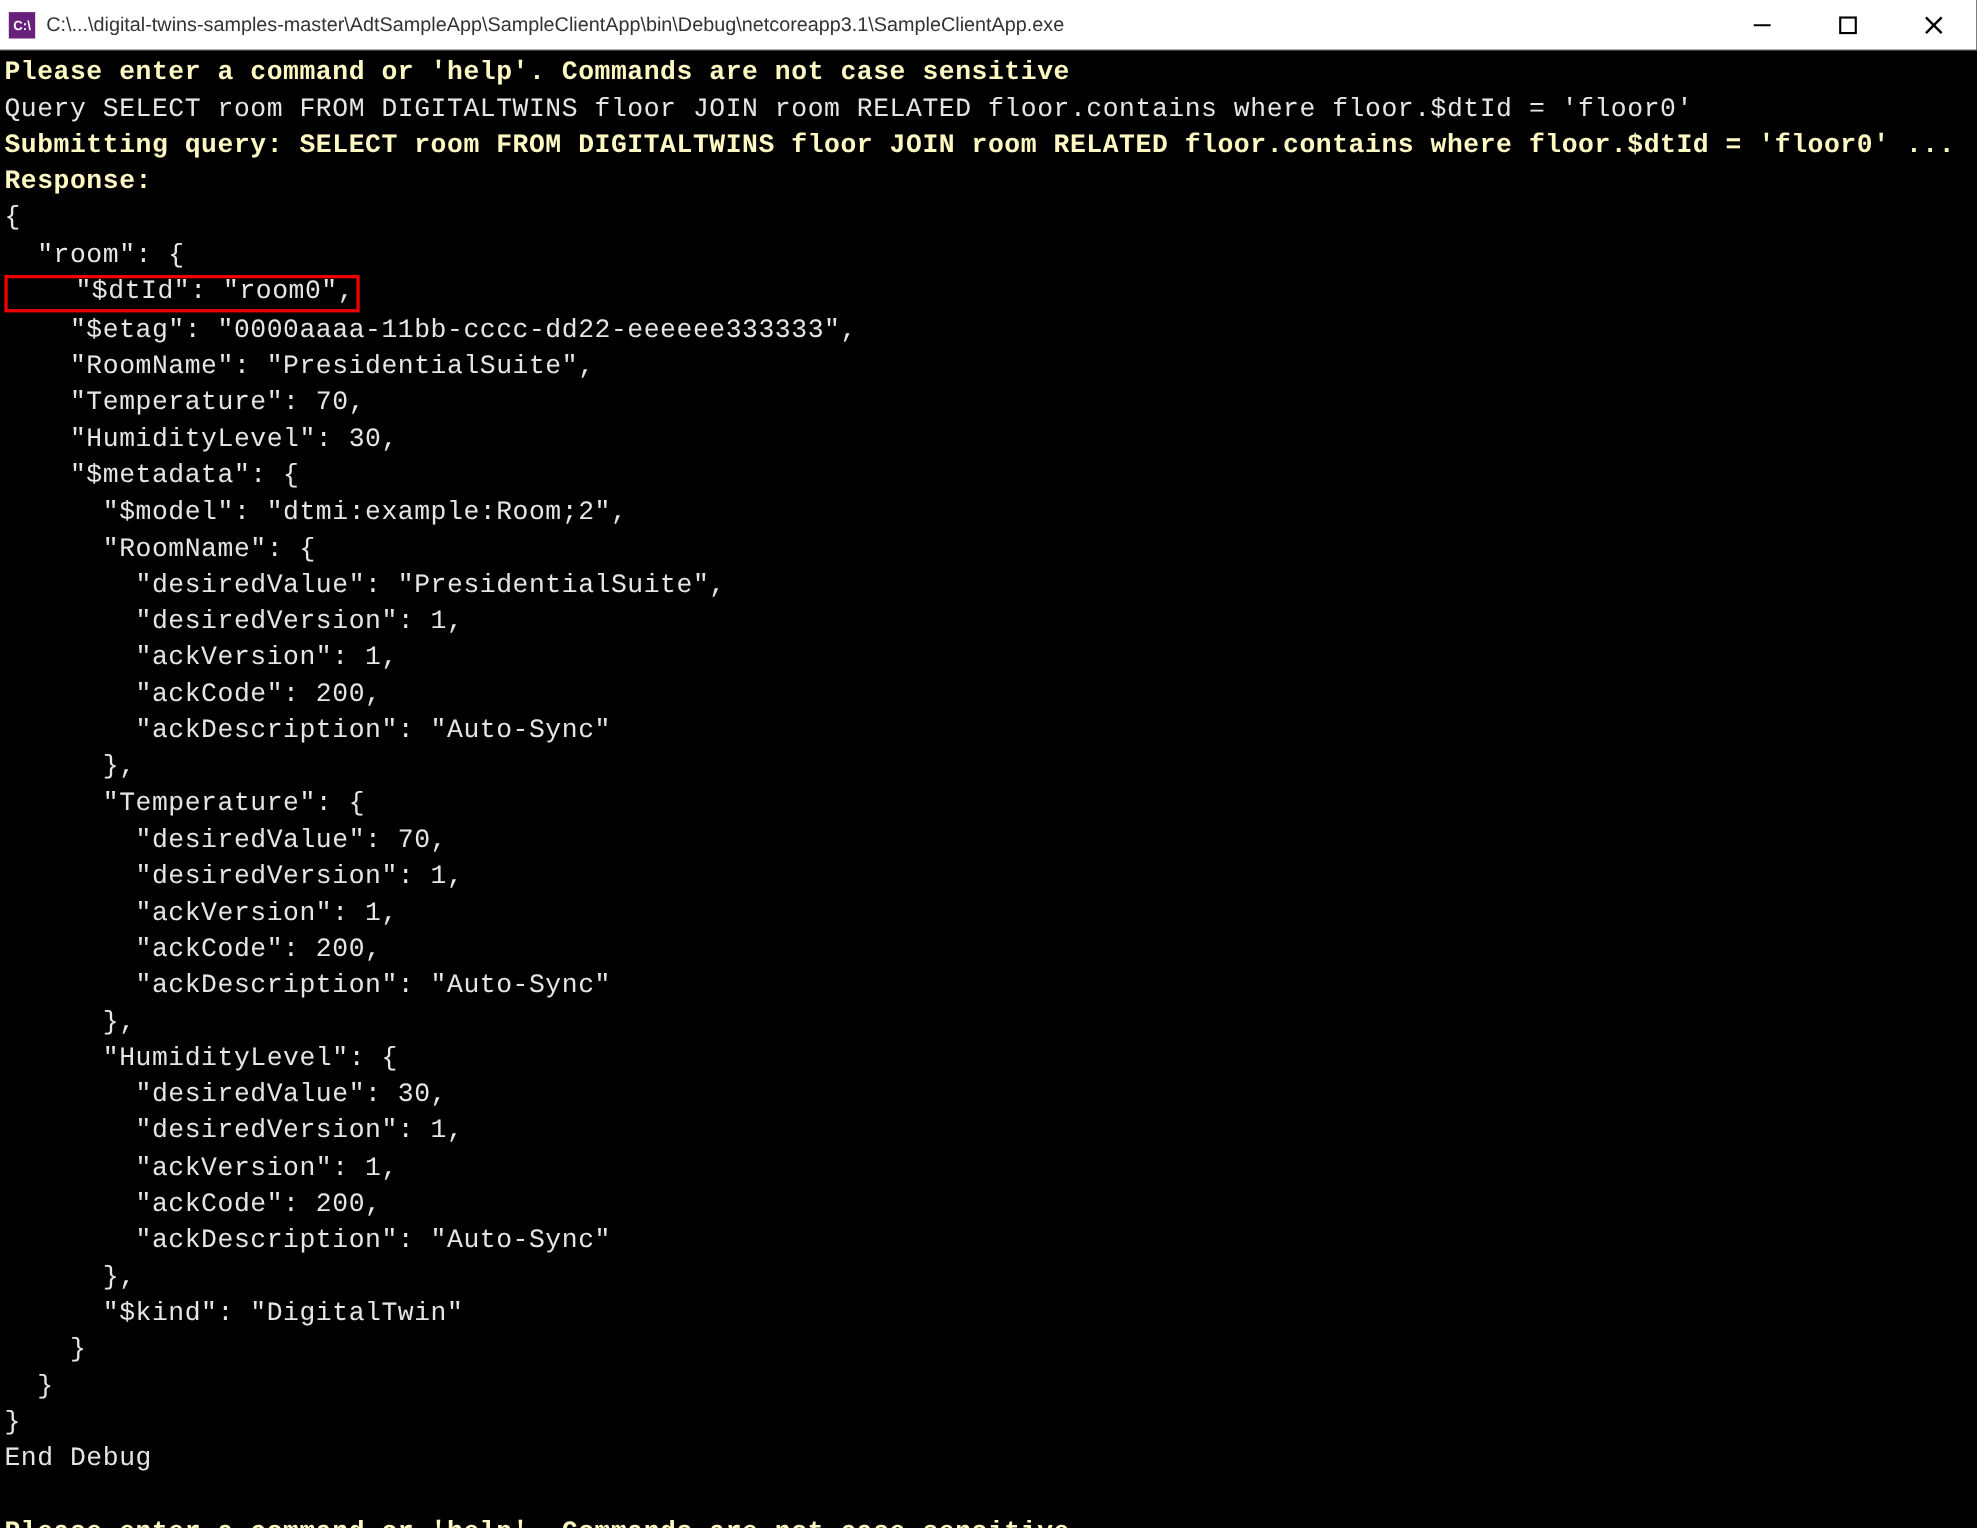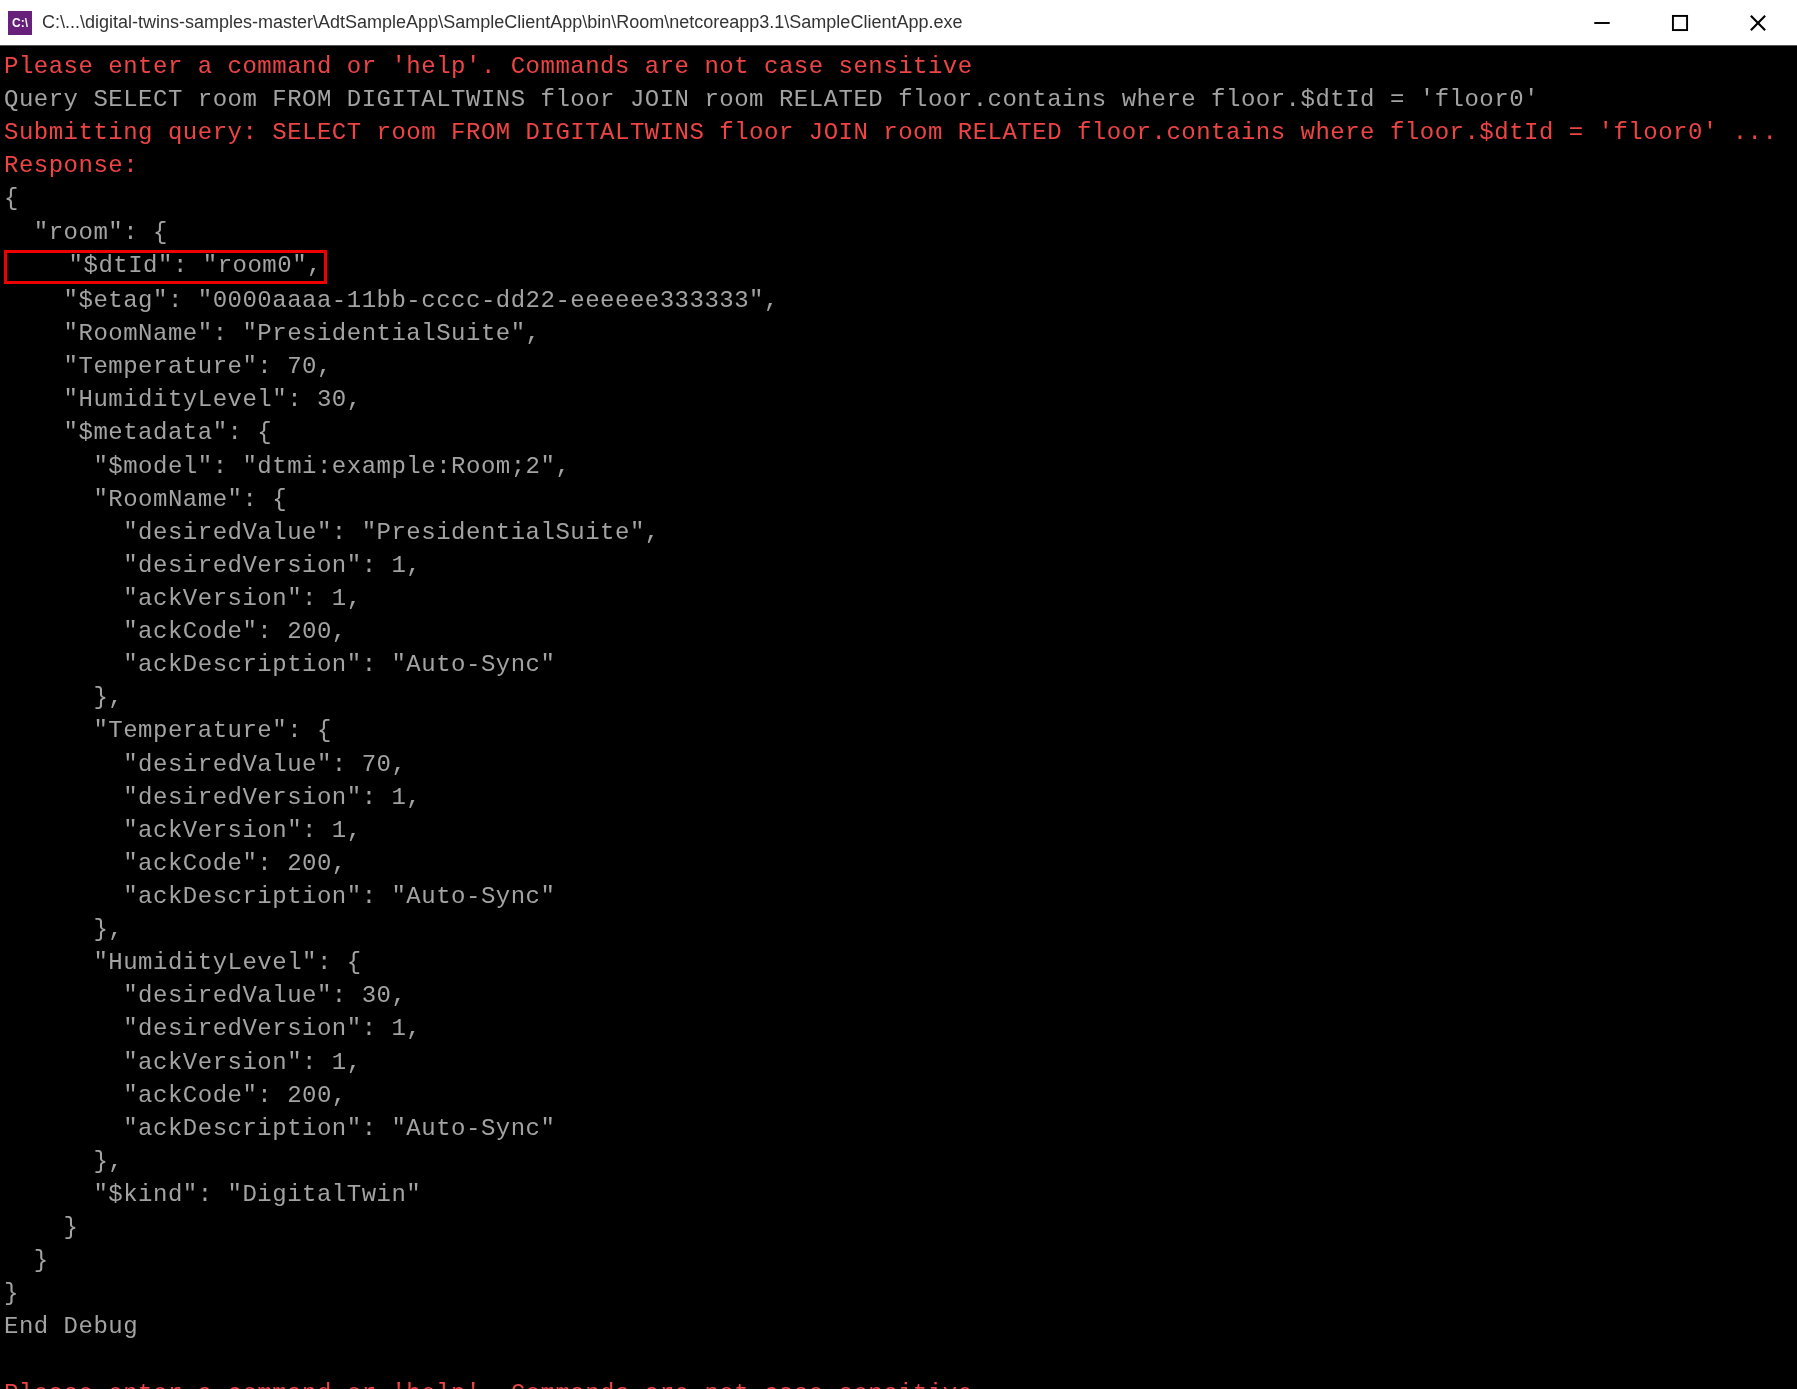--- a/index.html
+++ b/index.html
@@ -67,37 +67,37 @@
   .terminal {
     flex: 1 1 auto;
     background: #000;
     padding: 4px 4px;
     box-sizing: border-box;
     white-space: pre;
     line-height: 1.38;
     font-size: 24px;
     letter-spacing: 0.5px;
   }
-  .prompt { color: #ef4444; }
-  .white  { color: #a3a3a3; text-align: center; }
+  .prompt { color: #fef9c3; font-weight: bold; }
+  .white  { color: #e5e5e5; text-align: center; }
   .highlight-box {
     border: 3px solid #e00;
     padding: 0 2px 2px 2px;
     display: inline-block;
     line-height: 1.1;
   }
 </style>
 </head>
 <body>
 
 <div class="window">
 
   <div class="titlebar">
     <div class="title-icon">C:\</div>
-    <div class="title-text">C:\...\digital-twins-samples-master\AdtSampleApp\SampleClientApp\bin\Room\netcoreapp3.1\SampleClientApp.exe</div>
+    <div class="title-text">C:\...\digital-twins-samples-master\AdtSampleApp\SampleClientApp\bin\Debug\netcoreapp3.1\SampleClientApp.exe</div>
     <div class="win-controls">
       <div class="win-btn">
         <svg width="18" height="18" viewBox="0 0 14 14">
             <line x1="1" y1="7" x2="13" y2="7" stroke="#000" stroke-width="1.5"></line>
           </svg>
       </div>
       <div class="win-btn">
         <svg width="18" height="18" viewBox="0 0 14 14">
             <rect x="1.5" y="1.5" width="11" height="11" fill="none" stroke="#000" stroke-width="1.5"></rect>
           </svg>

